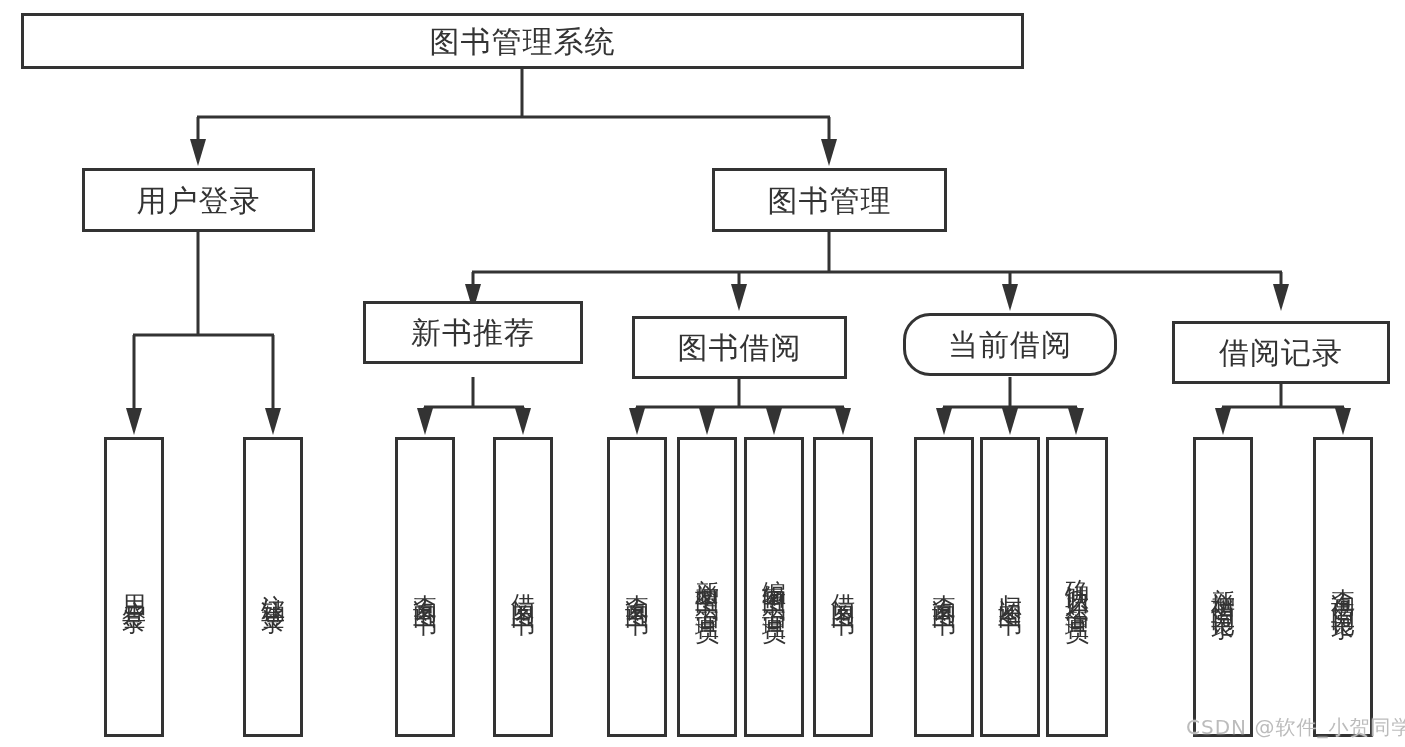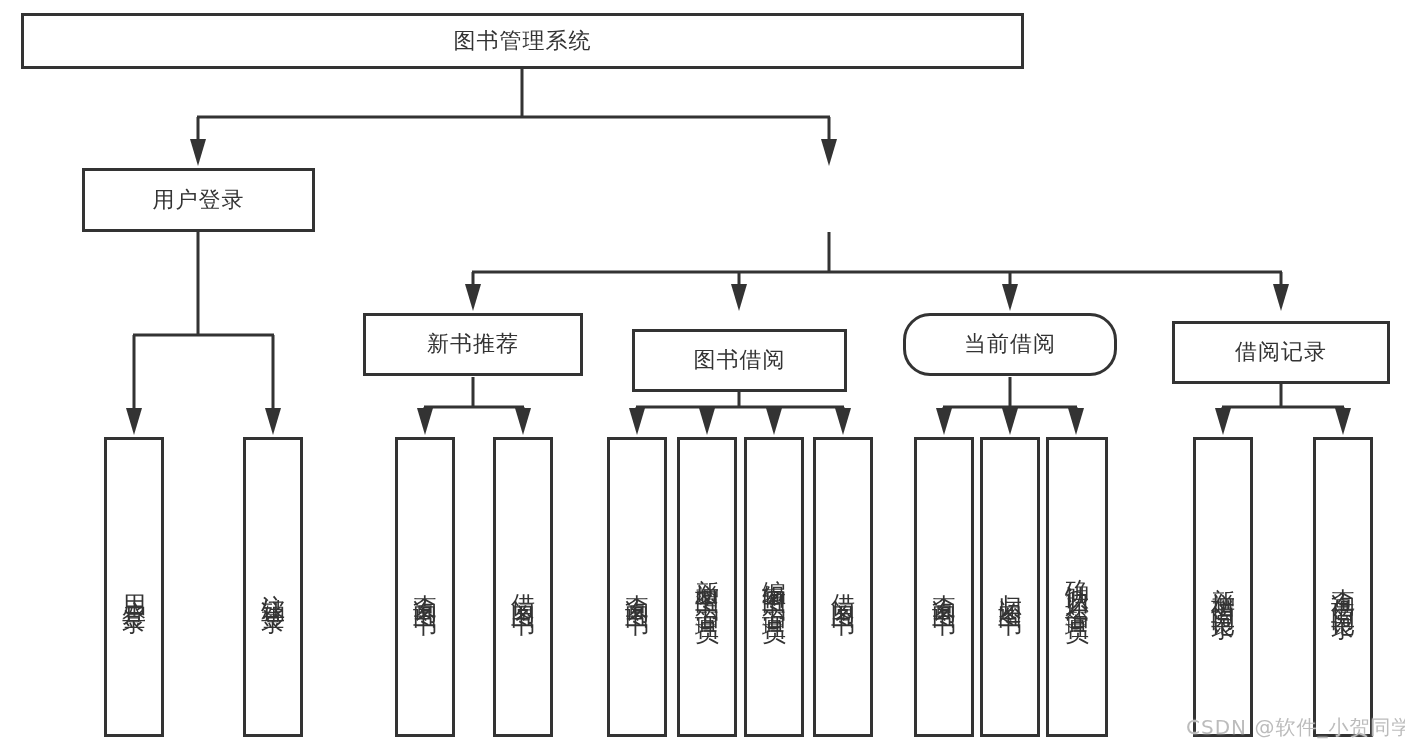--- a/index.html
+++ b/index.html
@@ -19,21 +19,21 @@
     z-index: 1;
   }
   .box {
     position: absolute;
     box-sizing: border-box;
     border: 3px solid #333333;
     background: #ffffff;
     display: flex;
     align-items: center;
     justify-content: center;
-    font-size: 22px;
+    font-size: 30px;
     letter-spacing: 1px;
     color: #333333;
     z-index: 2;
     text-align: center;
   }
   .hbox { line-height: 1.1; }
   .vbox {
     writing-mode: vertical-rl;
     text-orientation: mixed;
     font-size: 24px;
@@ -88,23 +88,24 @@
       <polygon points="1010,435 1002,408 1018,408"></polygon>
       <polygon points="1076,435 1068,408 1084,408"></polygon>
       <polygon points="1223,435 1215,408 1231,408"></polygon>
       <polygon points="1343,435 1335,408 1351,408"></polygon>
     </g>
   </svg>
 
   <div class="box hbox" style="left:21px; top:13px; width:1003px; height:56px;">图书管理系统</div>
 
   <div class="box hbox" style="left:82px; top:168px; width:233px; height:64px;">用户登录</div>
+  <div class="box hbox" style="left:712px; top:168px; width:235px; height:64px;">图书管理</div>
 
-  <div class="box hbox" style="left:363px; top:313px; width:220px; height:63px;">新书推荐</div>
-  <div class="box hbox" style="left:632px; top:329px; width:215px; height:63px;font-family:Liberation Serif, serif;">图书借阅</div>
+  <div class="box hbox" style="left:363px; top:301px; width:220px; height:63px;">新书推荐</div>
+  <div class="box hbox" style="left:632px; top:316px; width:215px; height:63px;font-family:Liberation Serif, serif;">图书借阅</div>
   <div class="box hbox" style="left:903px; top:313px; width:214px; height:63px;border-radius:27px;">当前借阅</div>
   <div class="box hbox" style="left:1172px; top:321px; width:218px; height:63px;">借阅记录</div>
 
   <div class="box vbox" style="left:104px;">用户登录</div>
   <div class="box vbox" style="left:243px;">注销登录</div>
 
   <div class="box vbox" style="left:395px;">查询图书</div>
   <div class="box vbox" style="left:493px;">借阅图书</div>
 
   <div class="box vbox" style="left:607px;">查询图书</div>

